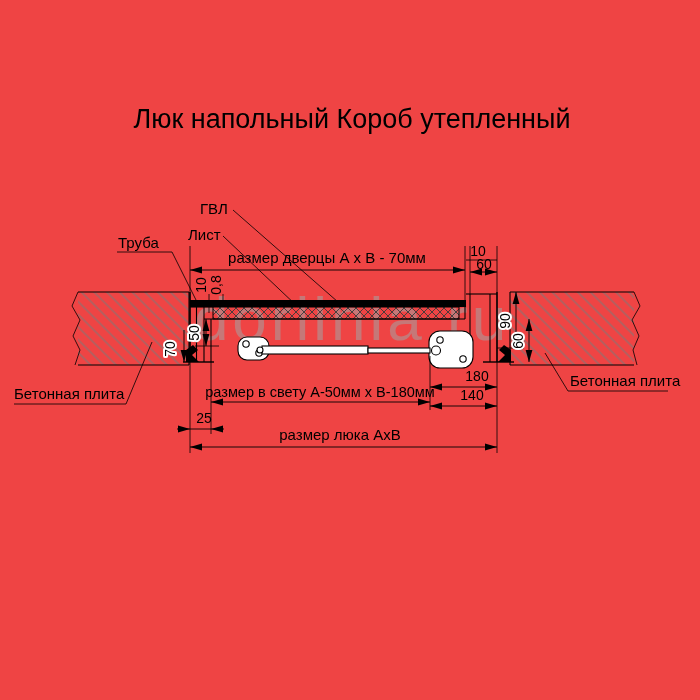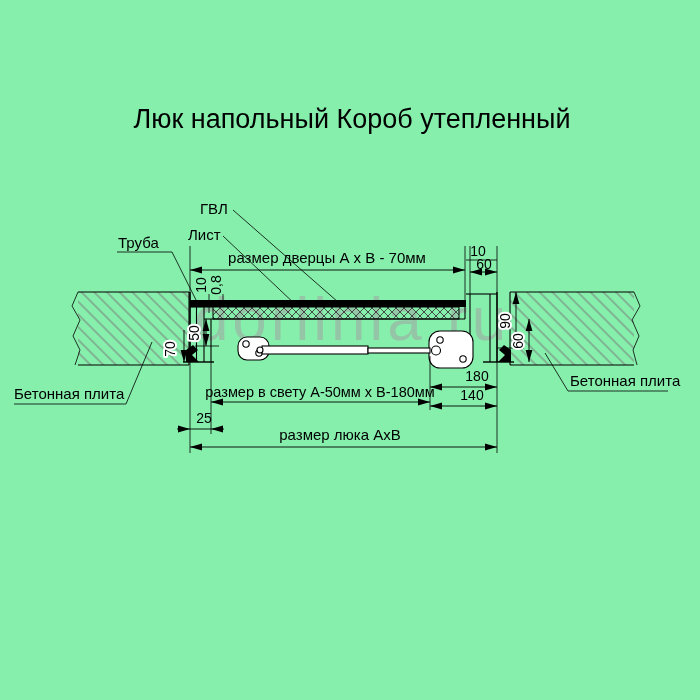--- a/index.html
+++ b/index.html
@@ -1,16 +1,16 @@
 <!DOCTYPE html>
 <html><head>
 <meta charset="utf-8">
 <style>
   html,body { margin:0; padding:0; background:#fff; }
-  .page { position:relative; width:700px; height:700px; background:#86efac; overflow:hidden; }
+  .page { position:relative; width:700px; height:700px; background:#ef4444; overflow:hidden; }
   svg { display:block; }
   svg text { font-family:"Liberation Sans", sans-serif; fill:#000; }
   .title   { font-size:27px; }
   .wm      { font-size:62px; letter-spacing:4px; fill:#a3a3a3; opacity:0.55; }
   .lbl     { font-size:15px; }
   .dim     { font-size:14px; }
   .dimlong { font-size:14.5px; }
   .halo    { paint-order: stroke fill; stroke:#fff; stroke-width:4px; stroke-linejoin:round; }
   .thin  { stroke:#000; stroke-width:0.8; fill:none; }
   .med   { stroke:#000; stroke-width:1.1; fill:none; }

